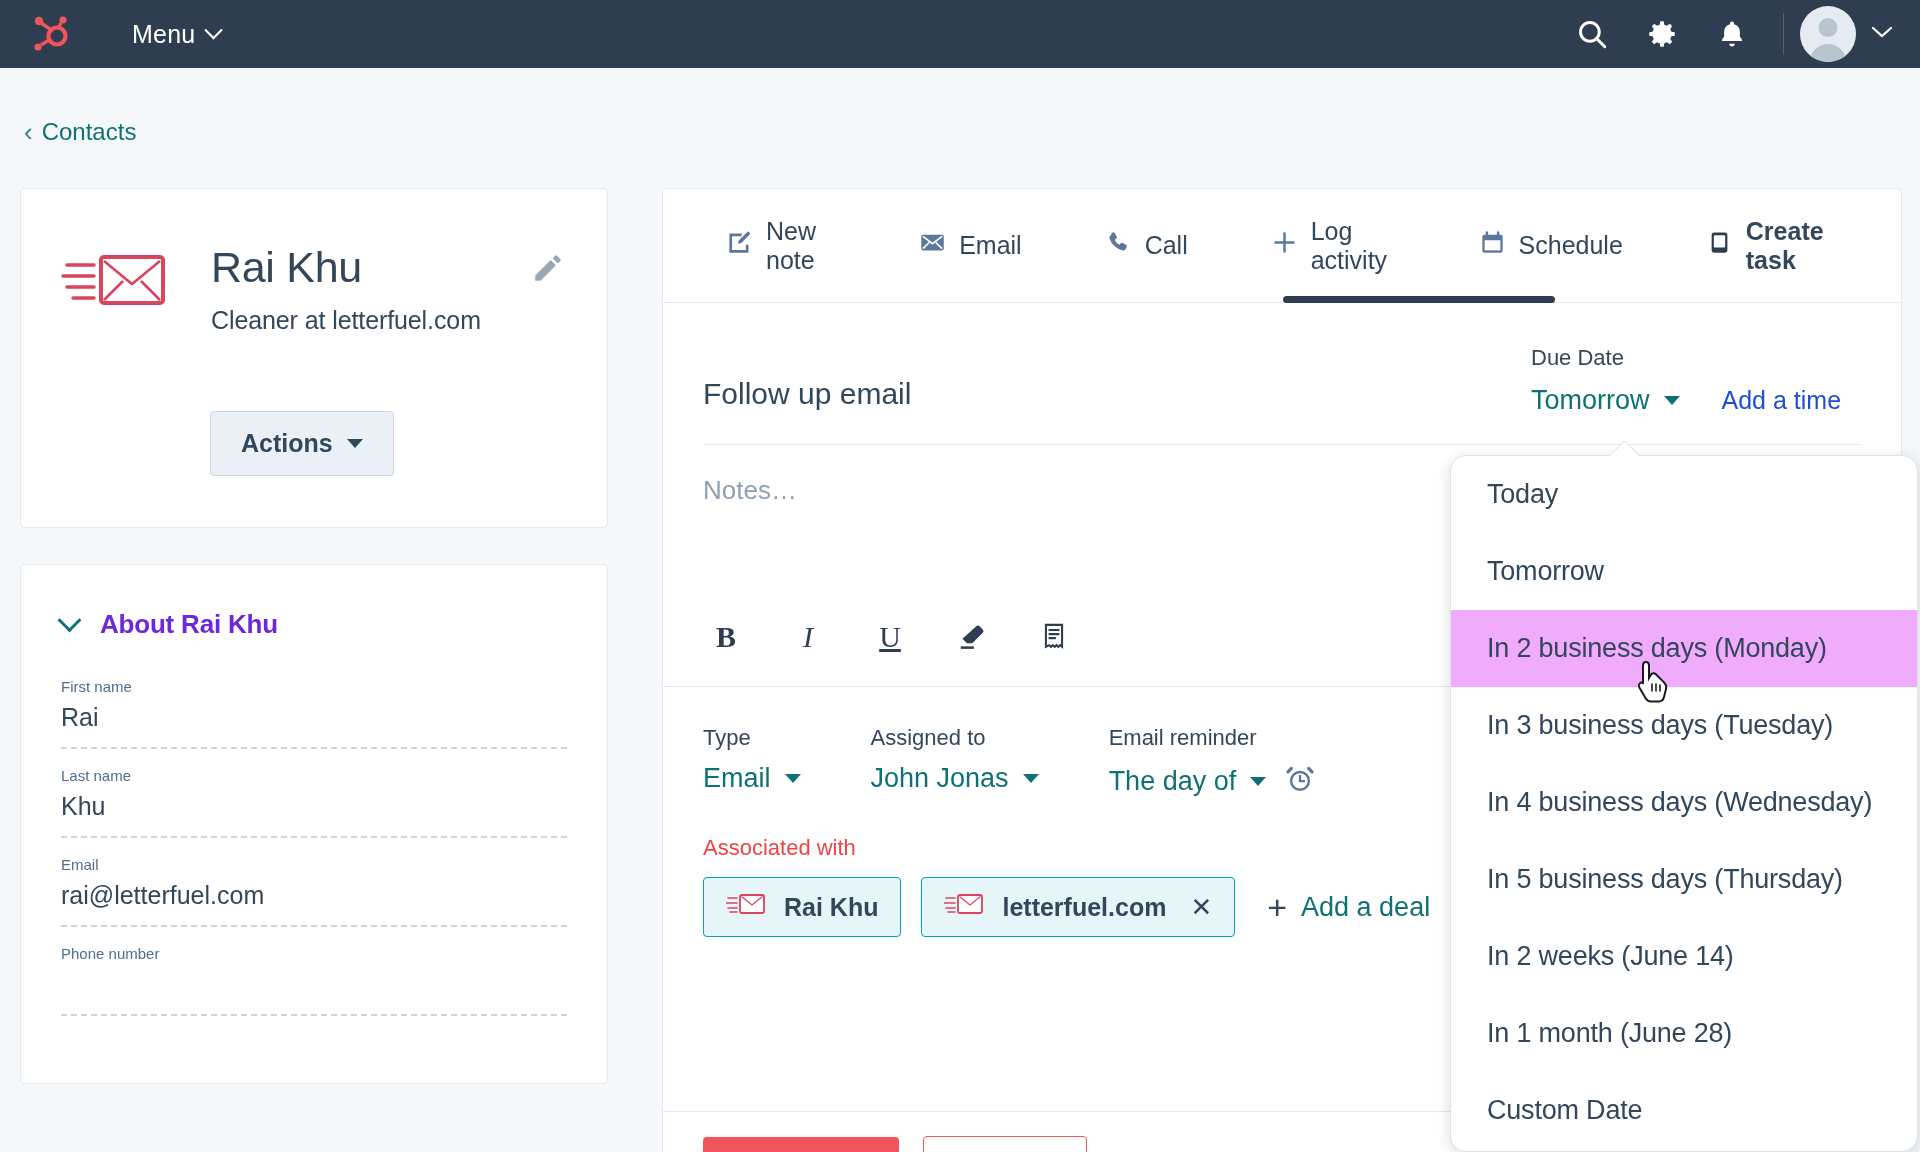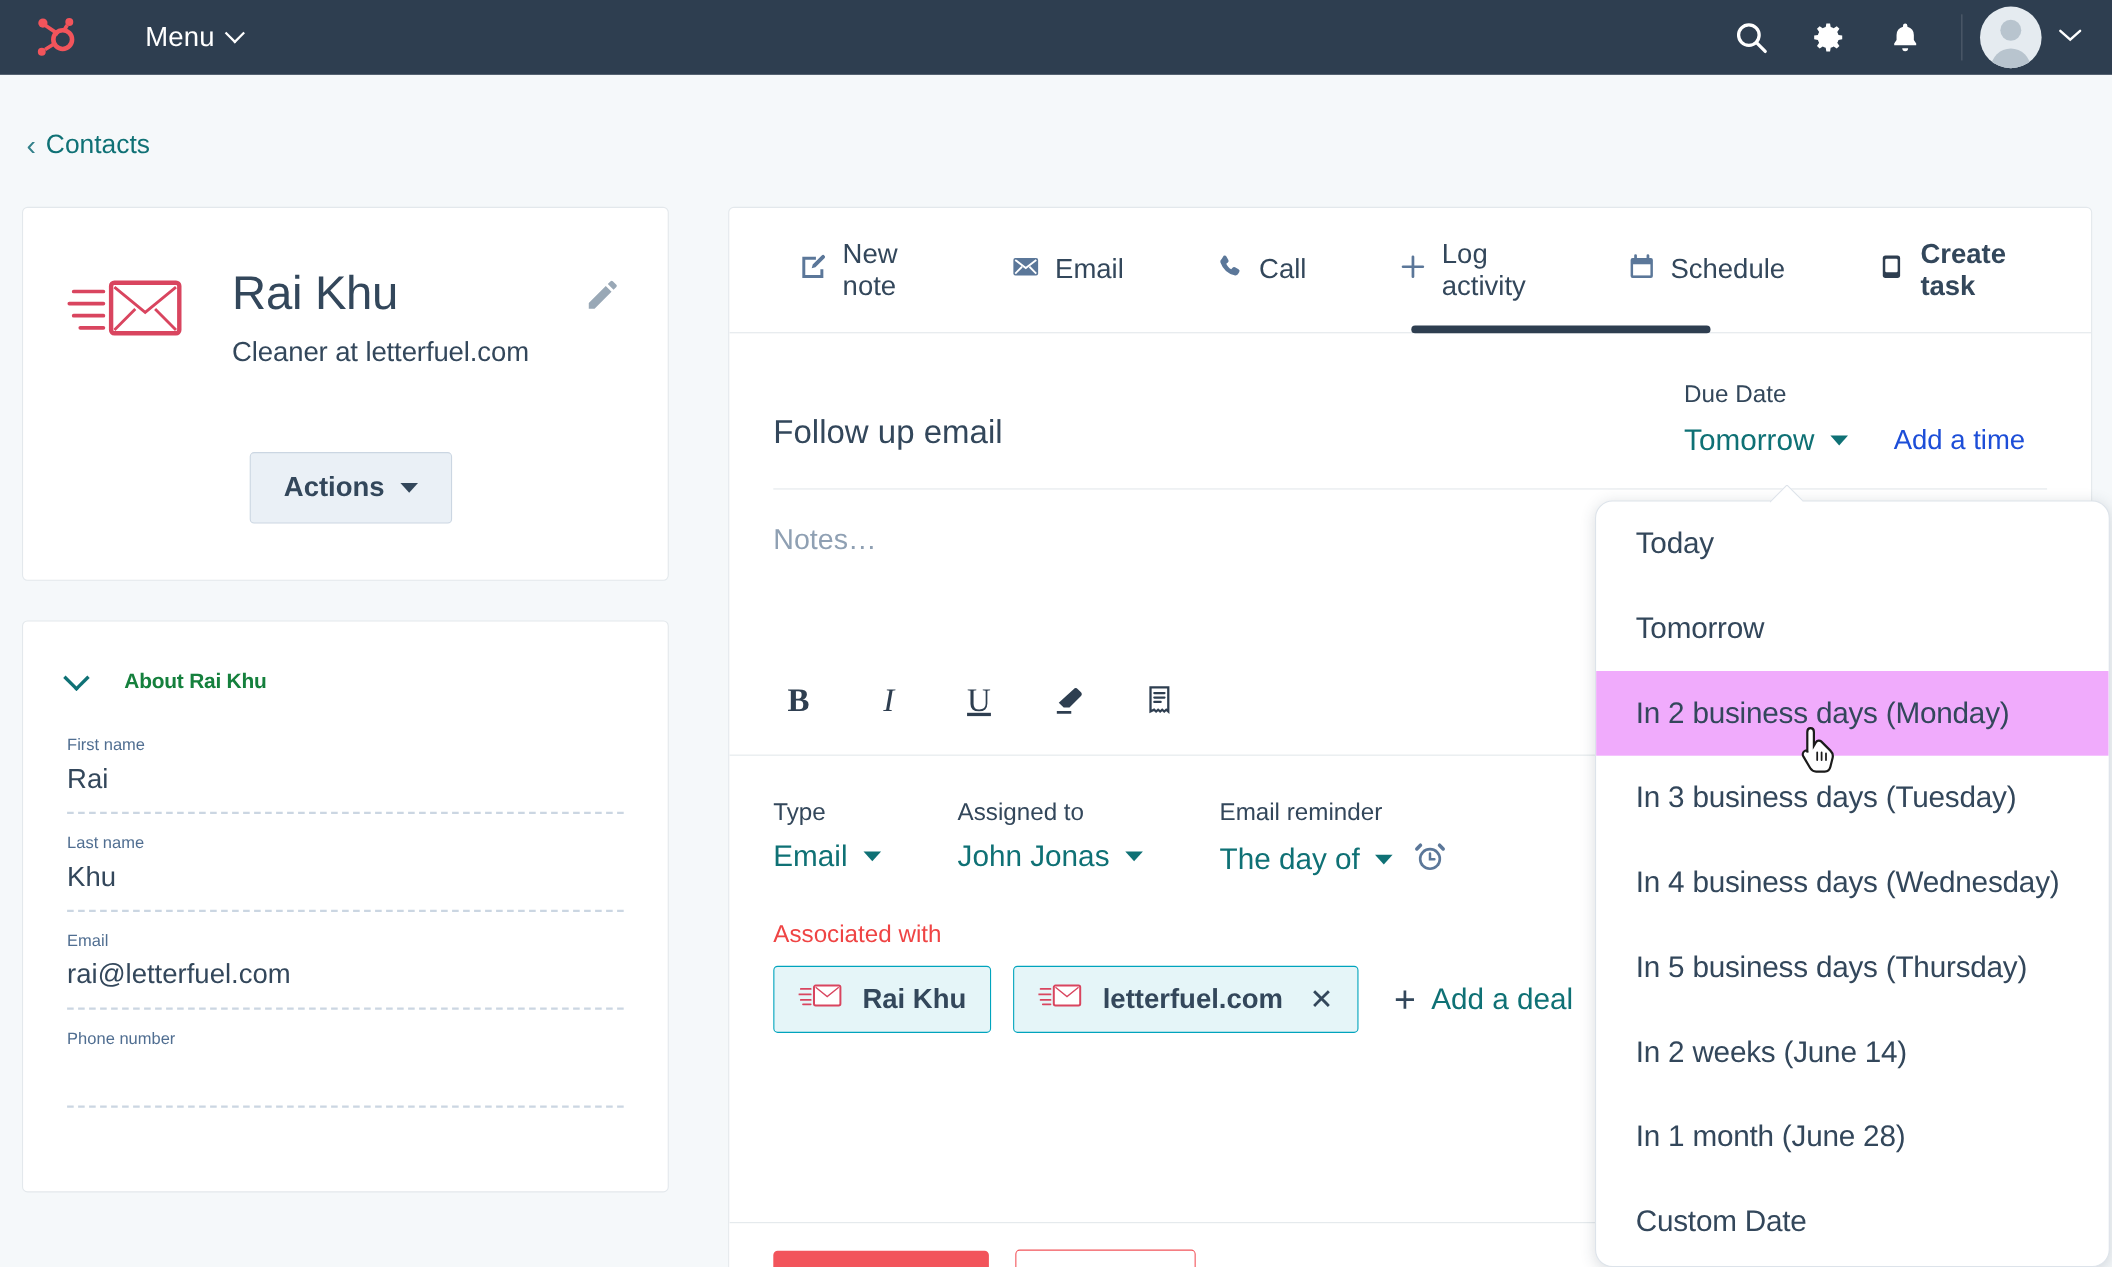--- a/index.html
+++ b/index.html
@@ -80,21 +80,21 @@
     line-height: 1.05; letter-spacing: -.3px;
   }
   .contact-sub {
     font-size: 25px; color: #33475b; margin-top: 16px; letter-spacing: -.1px;
   }
   .pencil-btn {
     position: absolute; top: 62px; right: 42px;
     width: 34px; height: 34px; cursor: pointer;
   }
   .actions-btn {
-    position: absolute; left: 206px; top: 222px;
+    position: absolute; left: 189px; top: 222px;
     background: #eaf0f6; border: 1px solid #cbd6e2; border-radius: 4px;
     color: #33475b; font-size: 25px; font-weight: 700;
     padding: 17px 30px; display: flex; align-items: center; gap: 14px;
     cursor: pointer;
   }
   .caret-down {
     width: 0; height: 0;
     border-left: 8px solid transparent; border-right: 8px solid transparent;
     border-top: 9px solid currentColor;
   }
@@ -102,21 +102,21 @@
   .about-card { margin-top: 36px; padding: 44px 40px 0 40px; height: 520px; overflow: hidden; }
   .about-head {
     display: flex; align-items: center; gap: 22px;
     cursor: pointer; margin-bottom: 38px;
   }
   .about-chev {
     width: 17px; height: 17px;
     border-right: 3.4px solid #0f7175; border-bottom: 3.4px solid #0f7175;
     transform: rotate(45deg) translate(-3px,-3px);
   }
-  .about-title { font-size: 19px; font-weight: 700; color: #15803d; letter-spacing: -.2px; margin-left: 13px;}
+  .about-title { font-size: 26px; font-weight: 700; color: #6d28d9; letter-spacing: -.2px;}
   .field { padding-bottom: 12px; border-bottom: 2px dashed #cbd6e2; margin-bottom: 18px; }
   .field-label { font-size: 15px; color: #506e91; margin-bottom: 8px; }
   .field-value { font-size: 25px; color: #33475b; min-height: 32px; }
 
   
   .main-panel {
     position: absolute; top: 188px; left: 662px;
     width: 1240px; height: 1040px;
     background: #fff; border: 1px solid #e3e8ec; border-radius: 5px;
     overflow: hidden;

